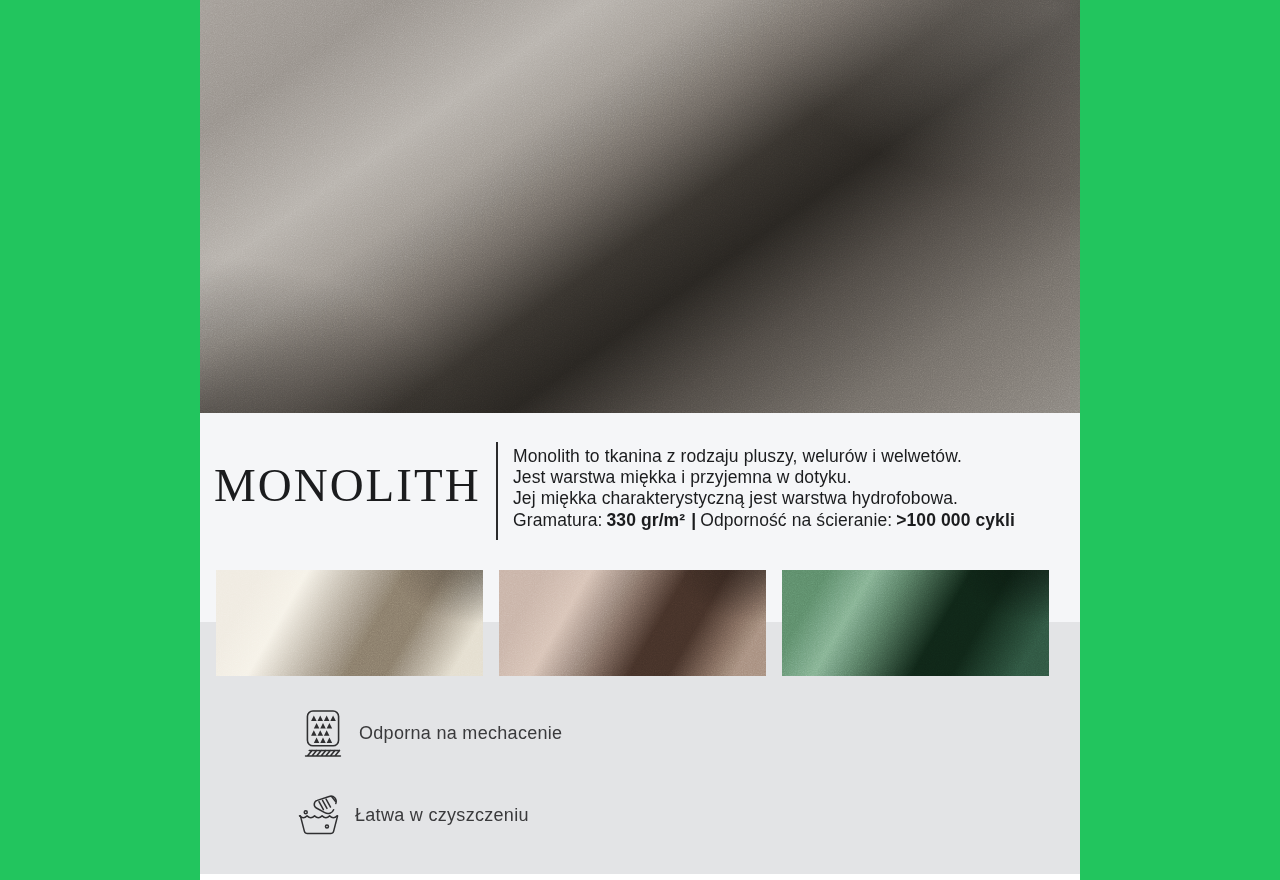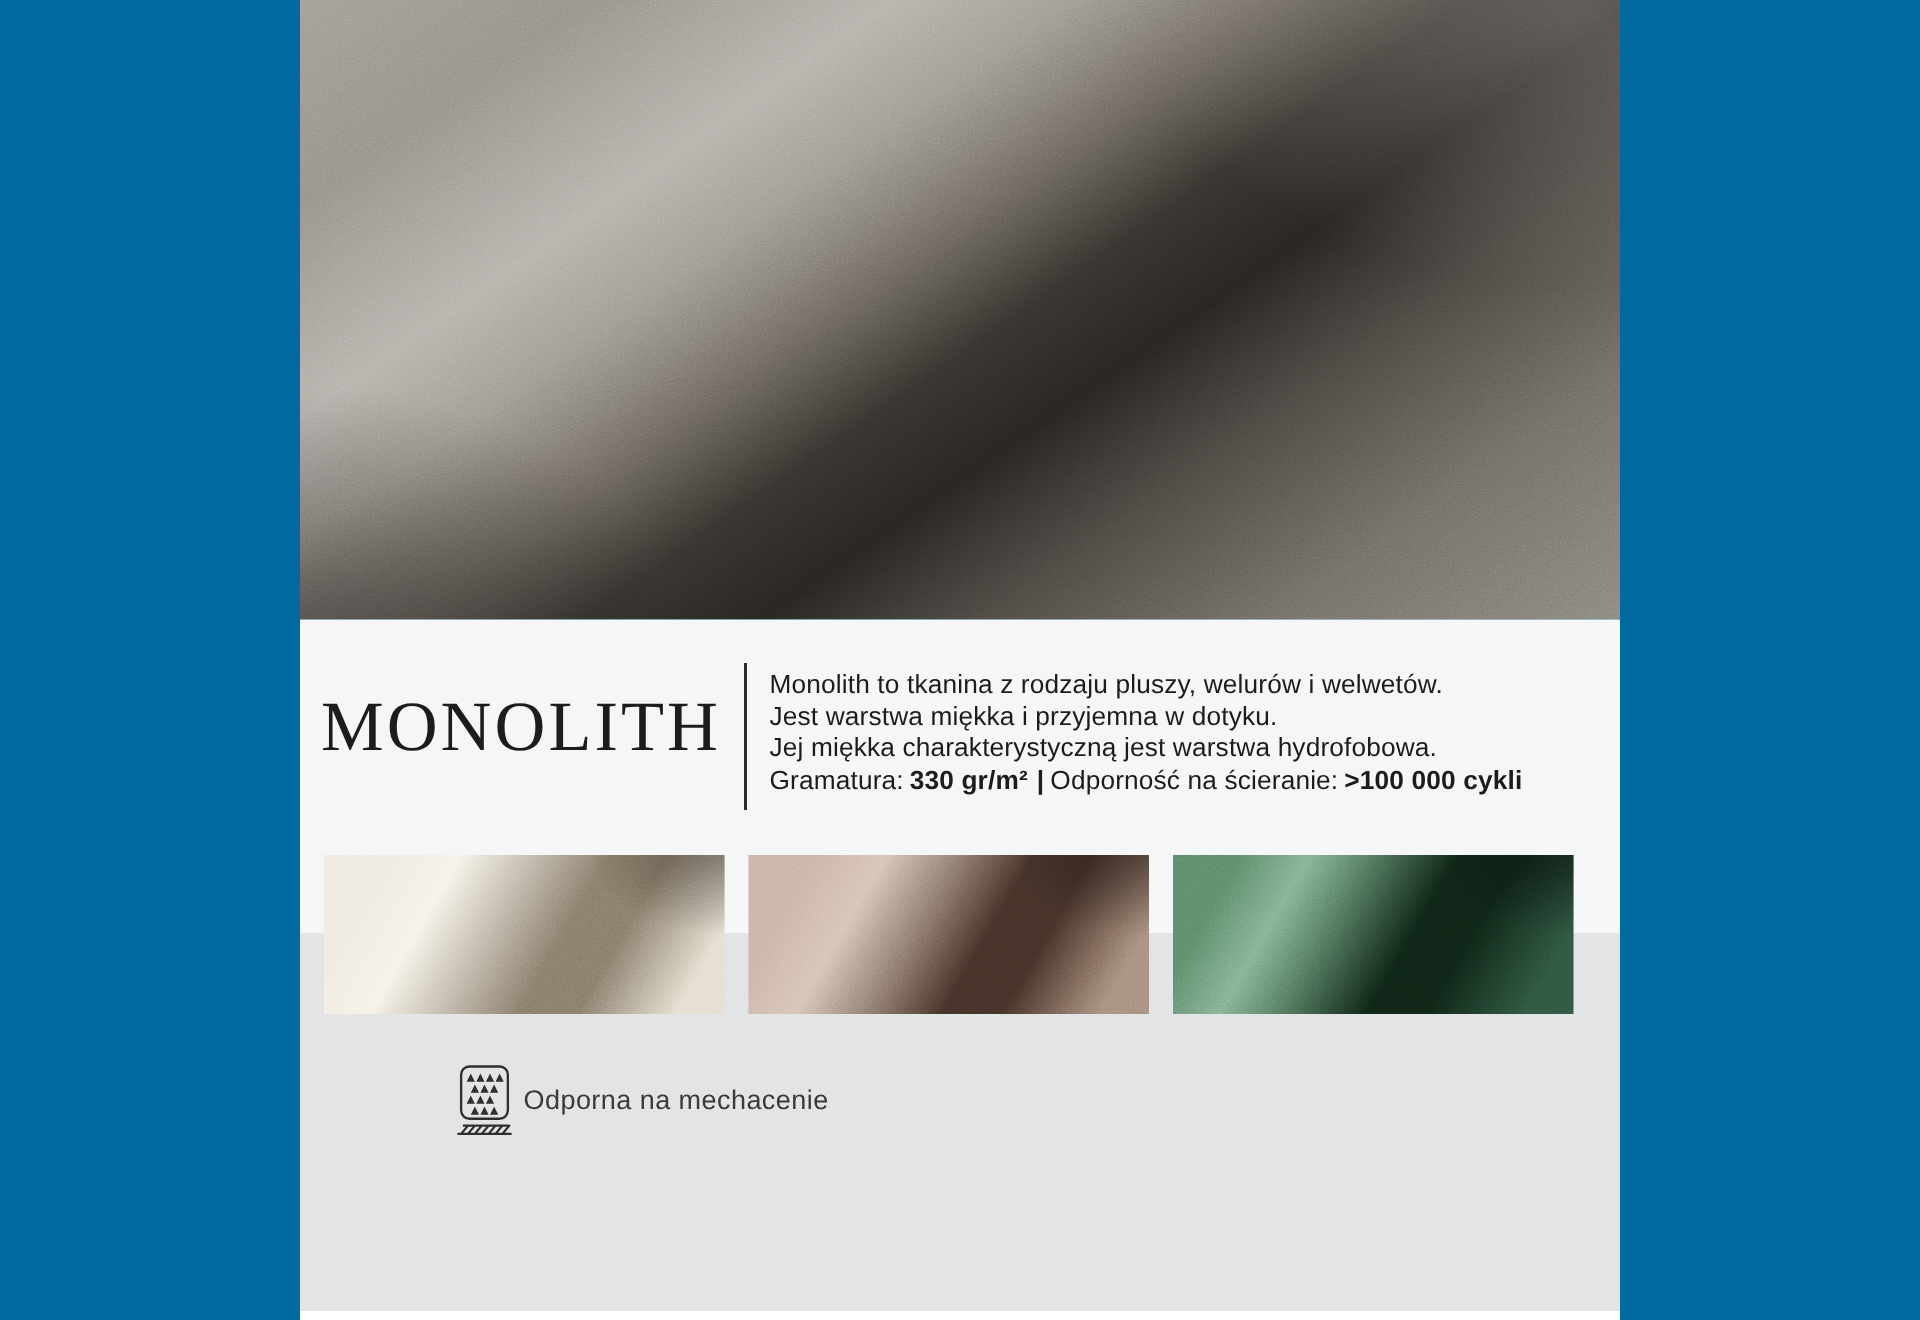--- a/index.html
+++ b/index.html
@@ -1,16 +1,16 @@
 <!DOCTYPE html>
 <html><head>
 <meta charset="utf-8">
 <style>
   html,body{margin:0;padding:0;background:#ffffff;}
-  .page{position:relative;width:1280px;height:880px;background:#0369a1;overflow:hidden;
+  .page{position:relative;width:1280px;height:880px;background:#22c55e;overflow:hidden;
         font-family:"Liberation Sans", sans-serif;}
   .content{position:absolute;left:200px;top:0;width:880px;height:880px;}
 
   
   .hero{position:absolute;left:0;top:0;width:880px;height:413px;overflow:hidden;
     background:
       radial-gradient(ellipse 420px 260px at 97% 2%, rgba(150,145,140,0.45), rgba(150,145,140,0) 70%),
       radial-gradient(ellipse 380px 240px at 0% 100%, rgba(18,16,14,0.42), rgba(18,16,14,0) 65%),
       linear-gradient(145deg,
         var(--h-light) 0%,
@@ -43,21 +43,21 @@
     background:
       radial-gradient(ellipse 150px 90px at 100% 0%, rgba(0,0,0,0.35), rgba(0,0,0,0) 60%),
       linear-gradient(120deg,
         var(--sl) 0%, var(--sl) 14%,
         var(--sh) 28%,
         var(--sd) 58%, var(--sd) 70%,
         var(--sm) 90%, var(--sm) 100%);}
 
   
   .features-panel{position:absolute;left:0;top:622px;width:880px;height:252px;background:var(--features-bg);}
-  .feature{position:absolute;display:flex;align-items:center;height:60px;gap:3px;}
+  .feature{position:absolute;display:flex;align-items:center;height:60px;gap:13px;}
   .f1{left:100px;top:81px;}
   .f2{left:568px;top:76px;}
   .f3{left:96px;top:163px;}
   .f4{left:568px;top:158px;}
   .feature-icon{width:46px;display:flex;justify-content:center;align-items:center;color:var(--icon);flex:0 0 46px;}
   .feature-icon svg{display:block;}
   .feature-label{font-size:18px;letter-spacing:.3px;color:var(--text-feature);}
 
   .bottom-strip{position:absolute;left:0;top:874px;width:880px;height:6px;background:#ffffff;}
 </style>
@@ -119,19 +119,32 @@
           <svg width="44" height="52" viewBox="0 0 48 54" fill="none" stroke="currentColor" stroke-width="1.7" stroke-linecap="round" stroke-linejoin="round">
             <rect x="7" y="3" width="34" height="38" rx="6"></rect>
             <path fill="currentColor" stroke="none" d="M11 14l3-6 3 6zM18 14l3-6 3 6zM25 14l3-6 3 6zM32 14l3-6 3 6zM14 22l3-6 3 6zM21 22l3-6 3 6zM28 22l3-6 3 6zM11 30l3-6 3 6zM18 30l3-6 3 6zM25 30l3-6 3 6zM14 38l3-6 3 6zM21 38l3-6 3 6zM28 38l3-6 3 6z"></path>
             <path d="M5 52h38M9 46h32M7 52l5-6M12 52l5-6M17 52l5-6M22 52l5-6M27 52l5-6M32 52l5-6M37 52l5-6"></path>
           </svg>
         </span>
         <span class="feature-label">Odporna na mechacenie</span>
       </div>
 
 
+      <div class="feature f3">
+        <span class="feature-icon">
+          <svg width="46" height="48" viewBox="0 0 52 54" fill="none" stroke="currentColor" stroke-width="1.7" stroke-linecap="round" stroke-linejoin="round">
+            <path d="M5 28L9.5 45.5a3.5 3.5 0 0 0 3.4 2.5h26.2a3.5 3.5 0 0 0 3.4-2.5L47 28"></path>
+            <path d="M4 28c2.7 2.6 5.8 2.6 8.5 0 2.7 2.6 5.8 2.6 8.5 0 2.7 2.6 5.8 2.6 8.5 0 2.7 2.6 5.8 2.6 8.5 0 2.7 2.6 5.8 2.6 8.5 0"></path>
+            <path d="M45 14c1.8-5-2.5-9.5-7.5-8L24 10.5c-4 1.2-4.6 6.6-1 8.6l9.5 5.3c4 2.2 8.6.4 10-3.4"></path>
+            <path d="M26 12l5 9M30 10.5l5 9M34 9l5 9M40.5 6.5l4 5"></path>
+            <circle cx="11" cy="24" r="1.7"></circle>
+            <circle cx="35" cy="40" r="1.7"></circle>
+          </svg>
+        </span>
+        <span class="feature-label">Łatwa w czyszczeniu</span>
+      </div>
 
 
     </div>
 
     <div class="bottom-strip"></div>
   </div>
 </div>
 
 </body></html>

